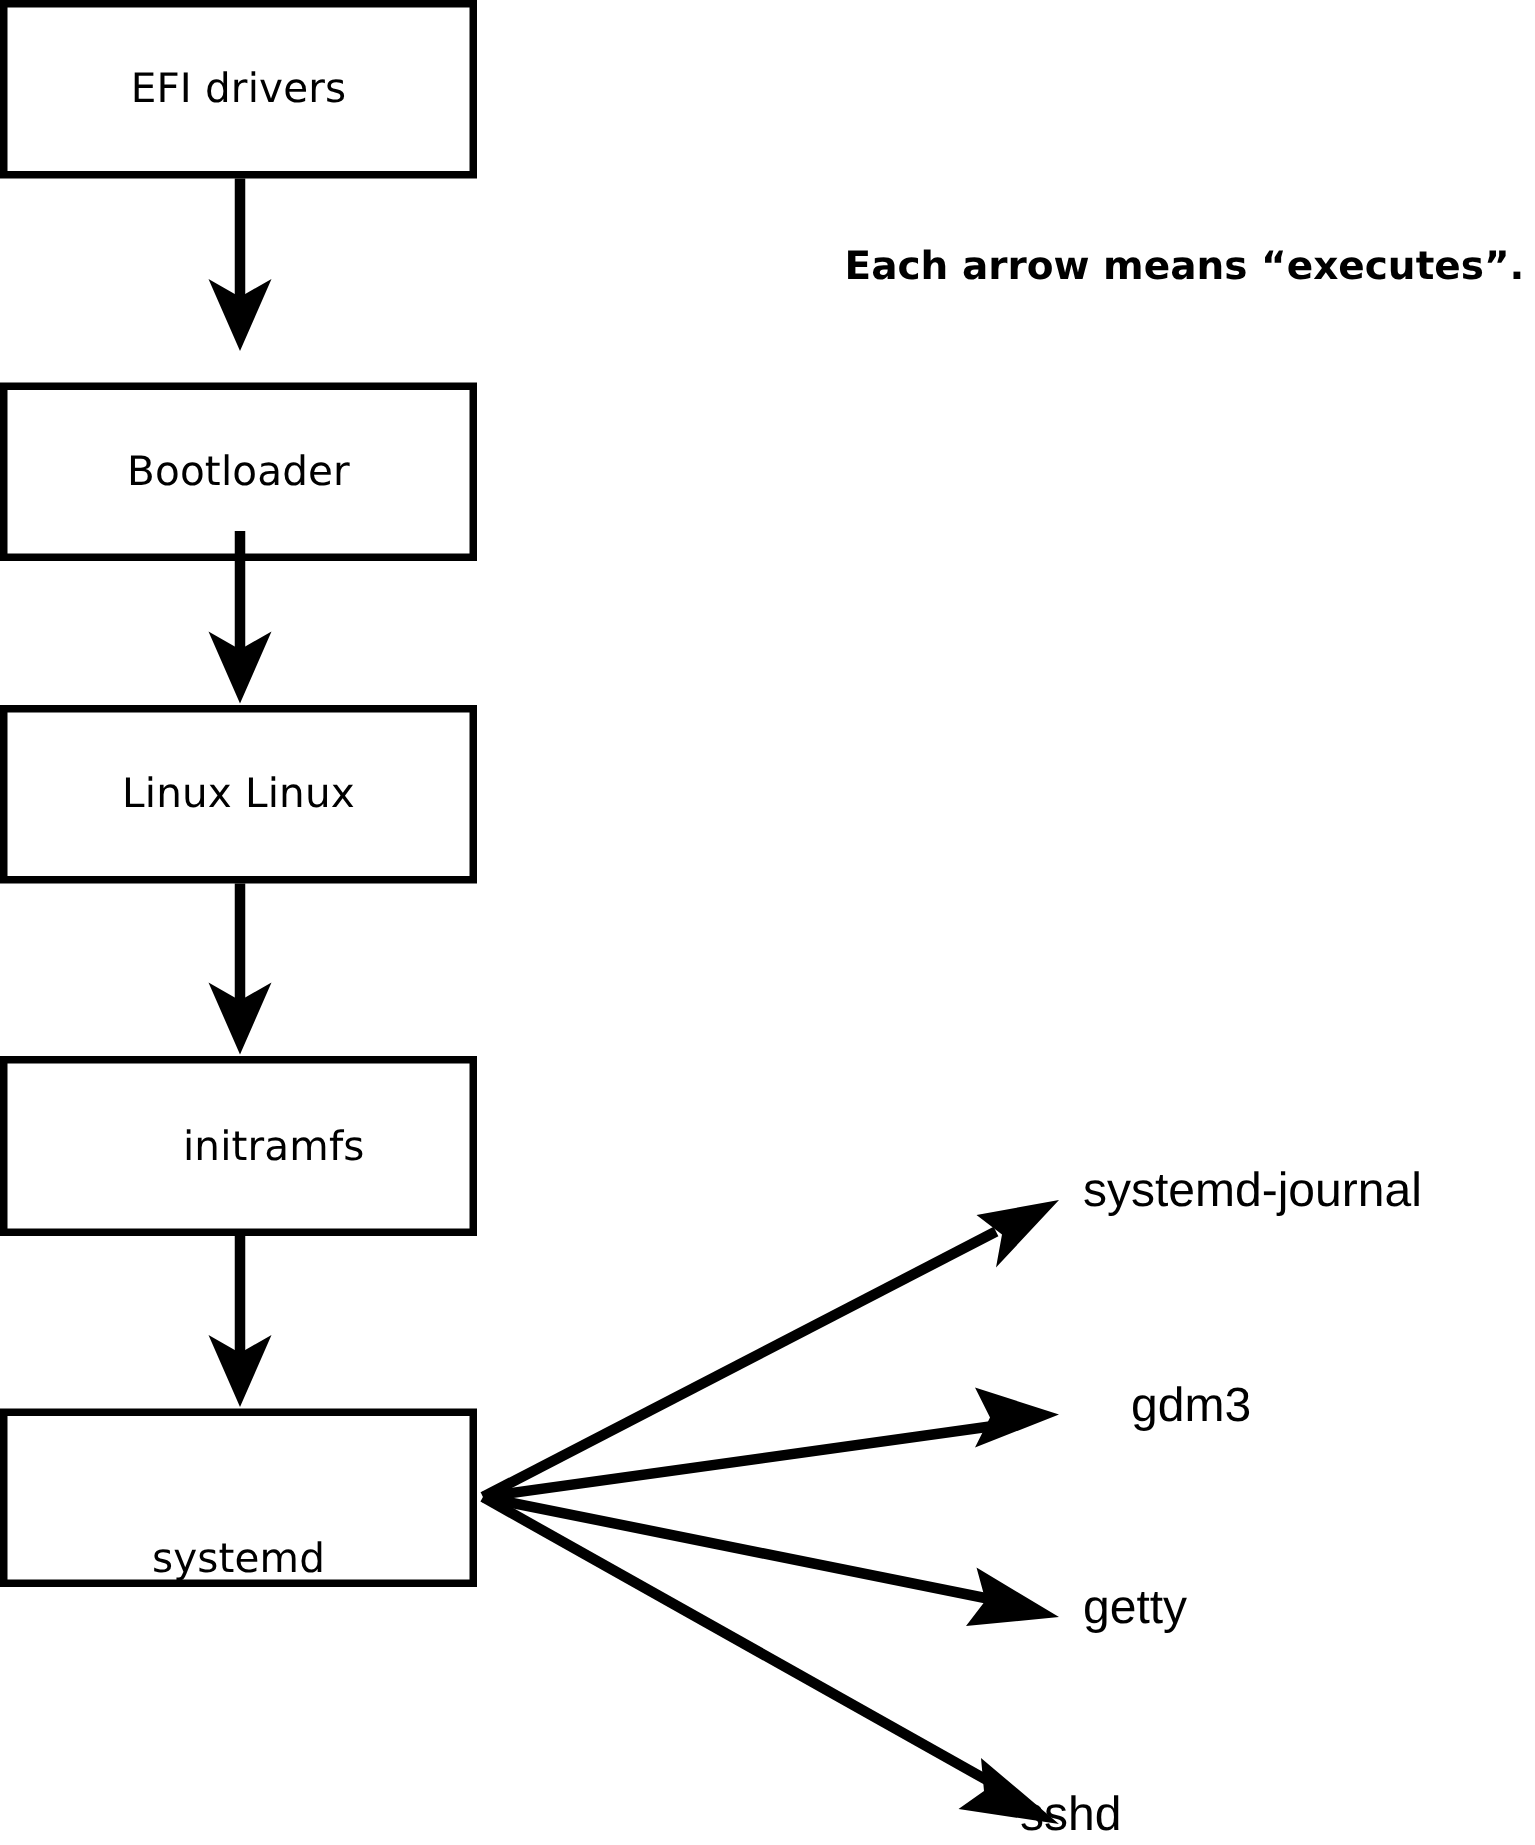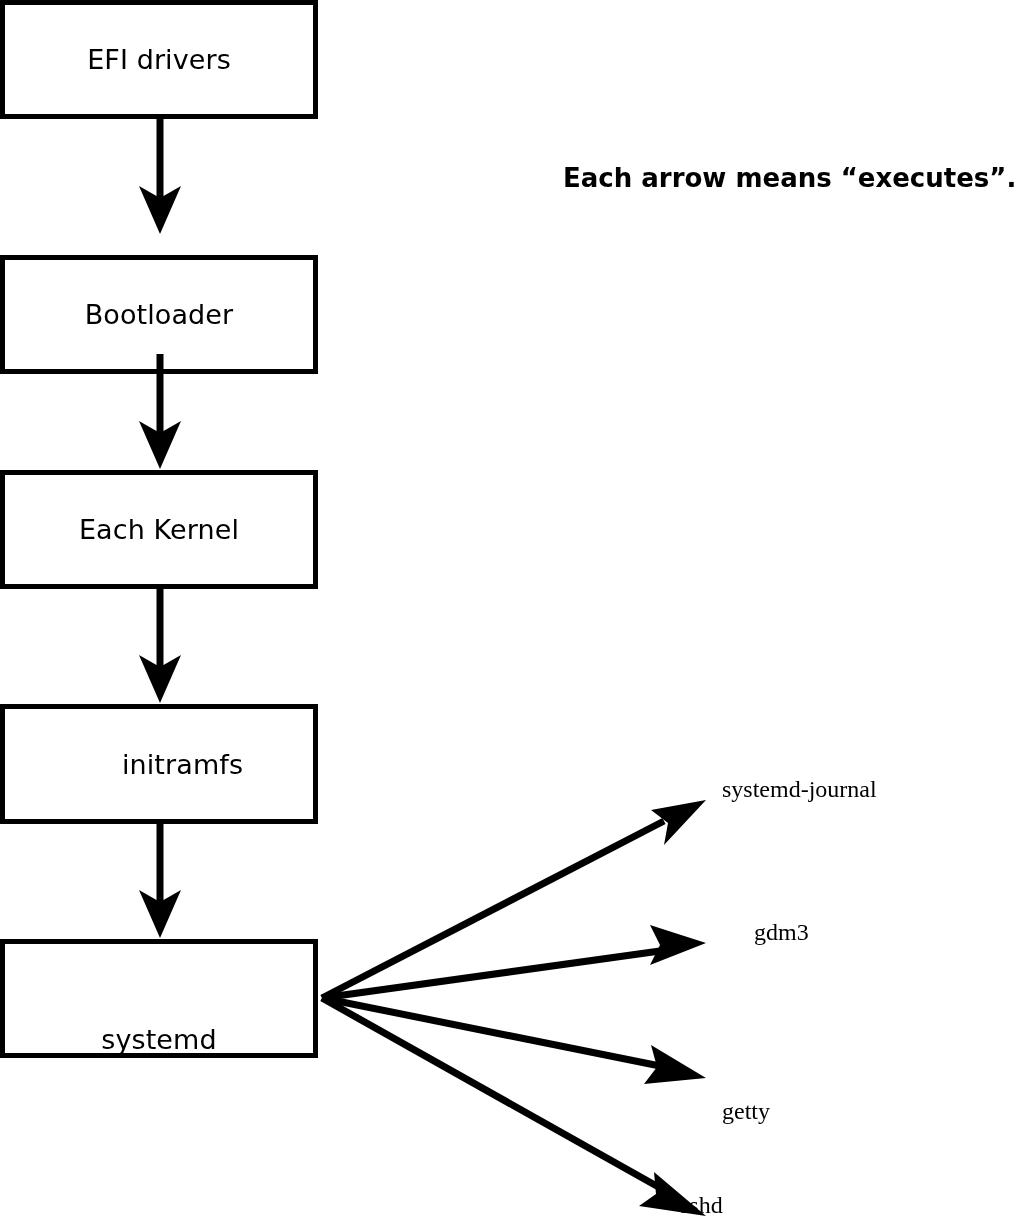--- a/index.html
+++ b/index.html
@@ -42,22 +42,22 @@
     position: absolute;
     font-family: "DejaVu Sans", sans-serif;
     font-size: 26px;
     line-height: 1;
     color: #000000;
     white-space: nowrap;
     font-weight: bold;
   }
   .leaf-label {
     position: absolute;
-    font-family: Liberation Serif, serif;
-    font-size: 24px;
+    font-family: Liberation Sans, sans-serif;
+    font-size: 32px;
     line-height: 1;
     color: #000000;
     white-space: nowrap;
   }
   svg.overlay {
     position: absolute;
     left: 0;
     top: 0;
     width: 1023px;
     height: 1230px;
@@ -71,36 +71,36 @@
 
   <div class="node-box" style="left:0px; top:0px; width:318px; height:119px;">
     <span class="node-label">EFI drivers</span>
   </div>
 
   <div class="node-box" style="left:0px; top:235px; width:318px; height:119px;margin-top:20px;">
     <span class="node-label">Bootloader</span>
   </div>
 
   <div class="node-box" style="left:0px; top:470px; width:318px; height:119px;">
-    <span class="node-label">Each Kernel</span>
+    <span class="node-label">Linux Linux</span>
   </div>
 
   <div class="node-box" style="left:0px; top:704px; width:318px; height:120px;padding-left:47px;">
     <span class="node-label">initramfs</span>
   </div>
 
   <div class="node-box" style="left:0px; top:939px; width:318px; height:119px;align-items:flex-end;">
     <span class="node-label">systemd</span>
   </div>
 
   <div class="caption" style="left:563px; top:165px;">Each arrow means “executes”.</div>
 
   <div class="leaf-label" style="left:722px; top:777px;">systemd-journal</div>
   <div class="leaf-label" style="left:754px; top:920px;">gdm3</div>
-  <div class="leaf-label" style="left:722px; top:1055px;margin-top:44px;">getty</div>
+  <div class="leaf-label" style="left:722px; top:1055px;">getty</div>
   <div class="leaf-label" style="left:680px; top:1193px;">sshd</div>
 
   <svg class="overlay" viewBox="0 0 1023 1230">
 
     <g>
       <line x1="160" y1="119" x2="160" y2="215" stroke="#000" stroke-width="7"></line>
       <path d="M 160 234 L 139 186 L 160 198 L 181 186 Z" fill="#000"></path>
     </g>
 
     <g>

